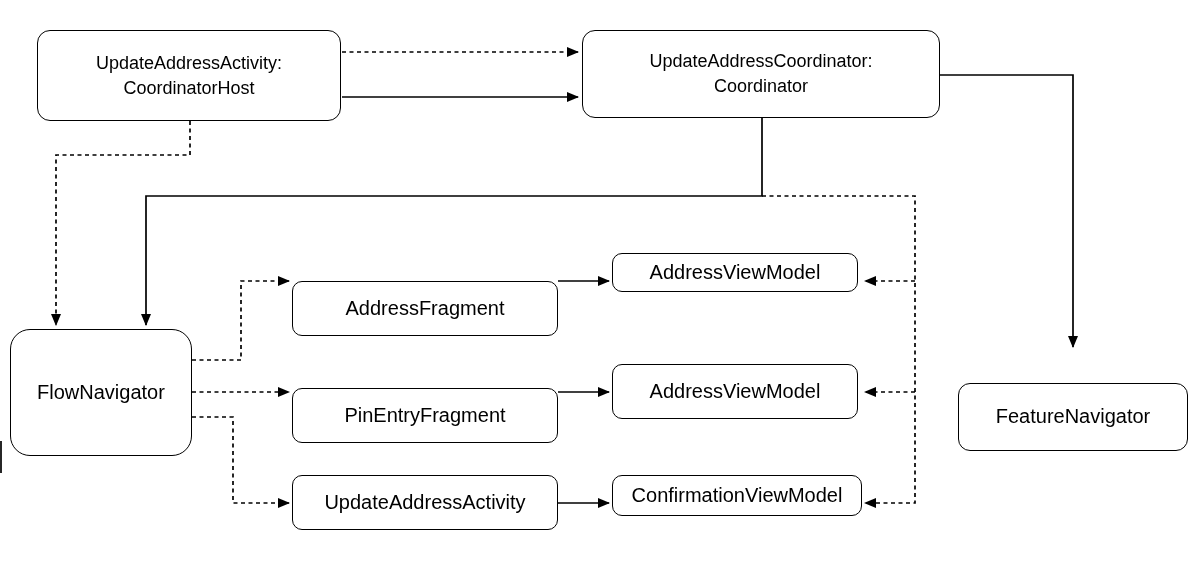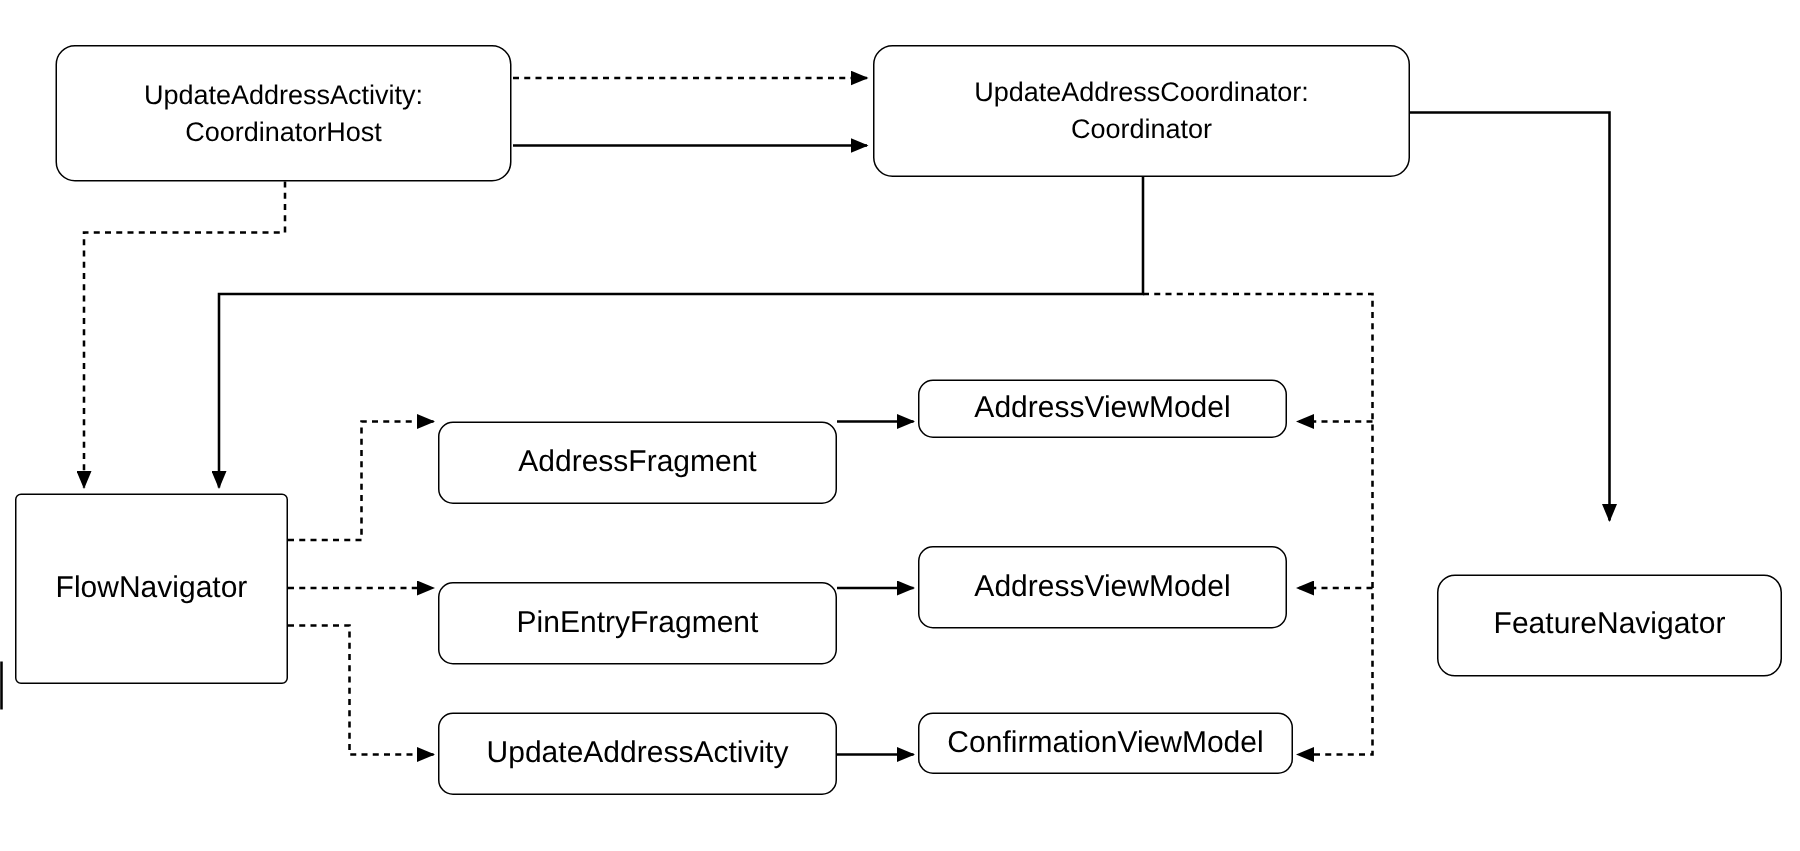--- a/index.html
+++ b/index.html
@@ -45,21 +45,21 @@
   }
   .node-top {
     border-radius: 13px;
     font-size: 18px;
   }
   .node-row {
     border-radius: 10px;
     font-size: 20px;
   }
   .node-flow {
-    border-radius: 4px;
+    border-radius: 20px;
     font-size: 20px;
   }
   .node-feature {
     border-radius: 12px;
     font-size: 20px;
     margin-top: 32px;
   }
 </style>
 </head>
 <body>

